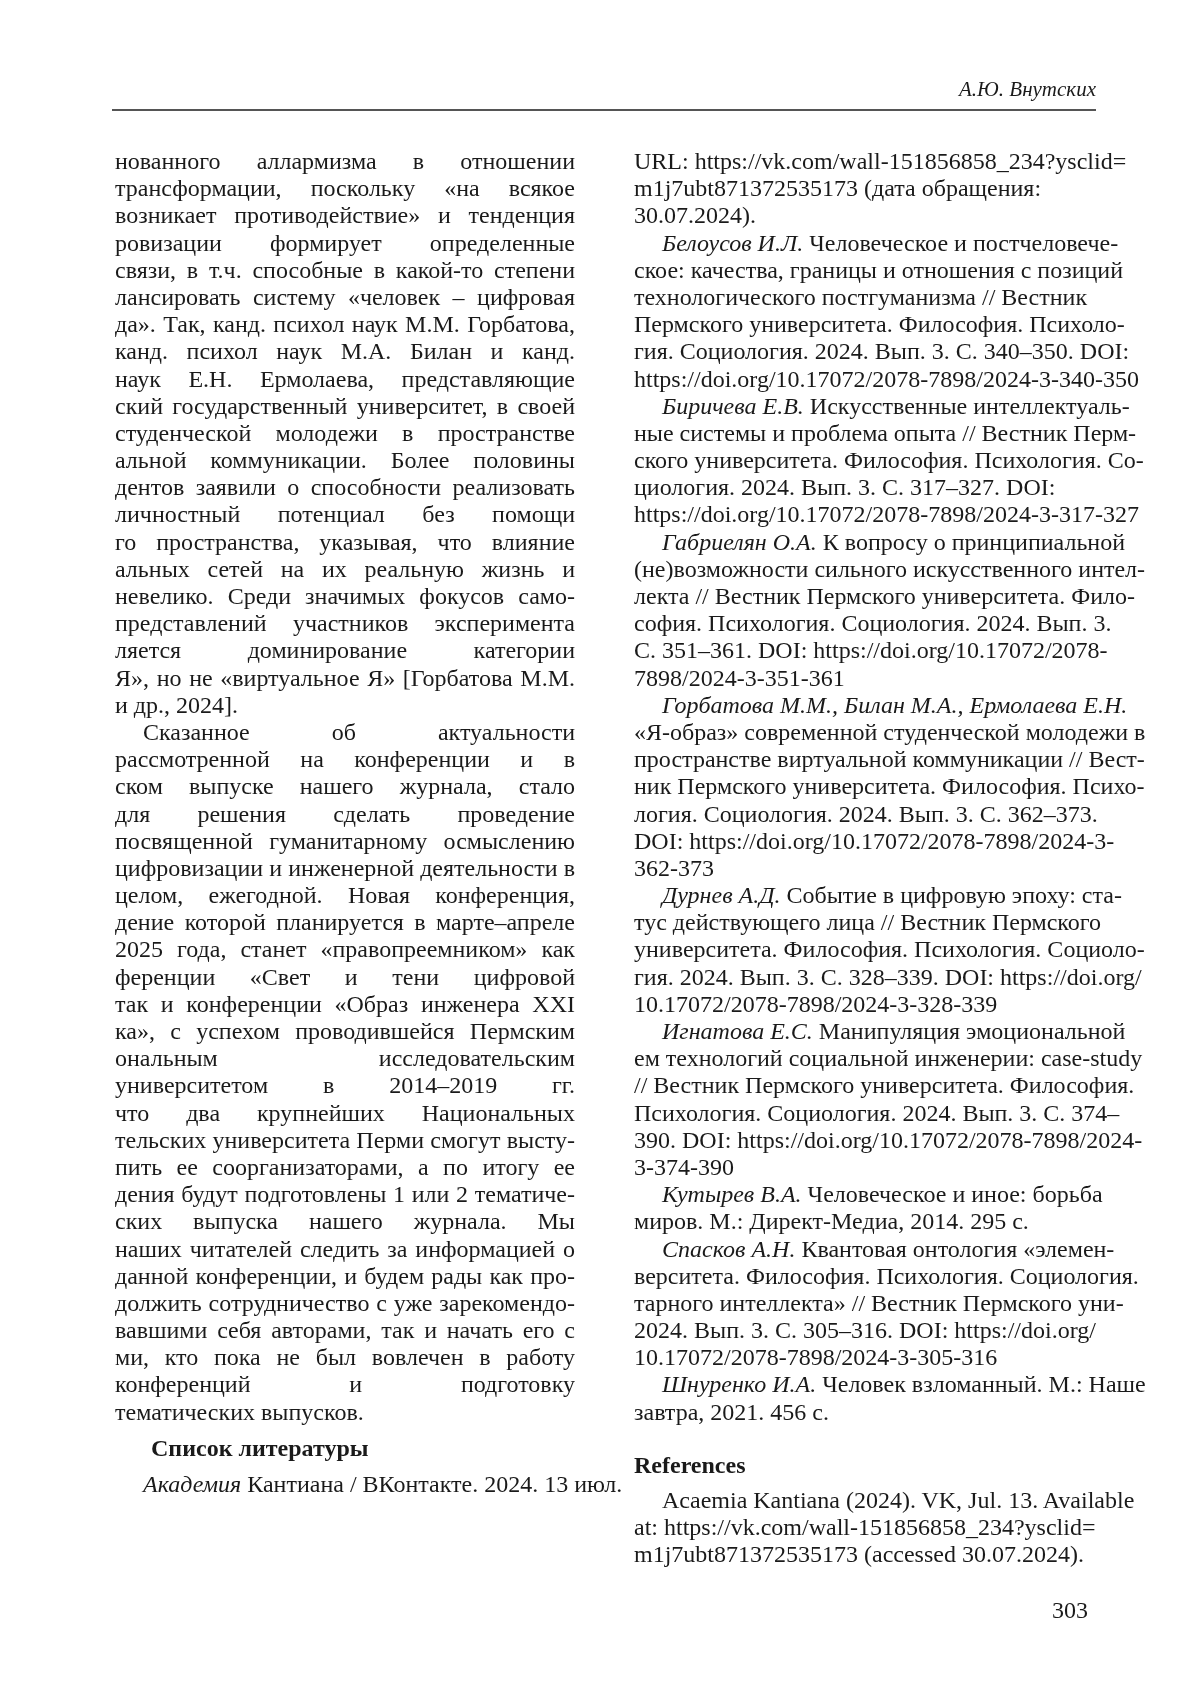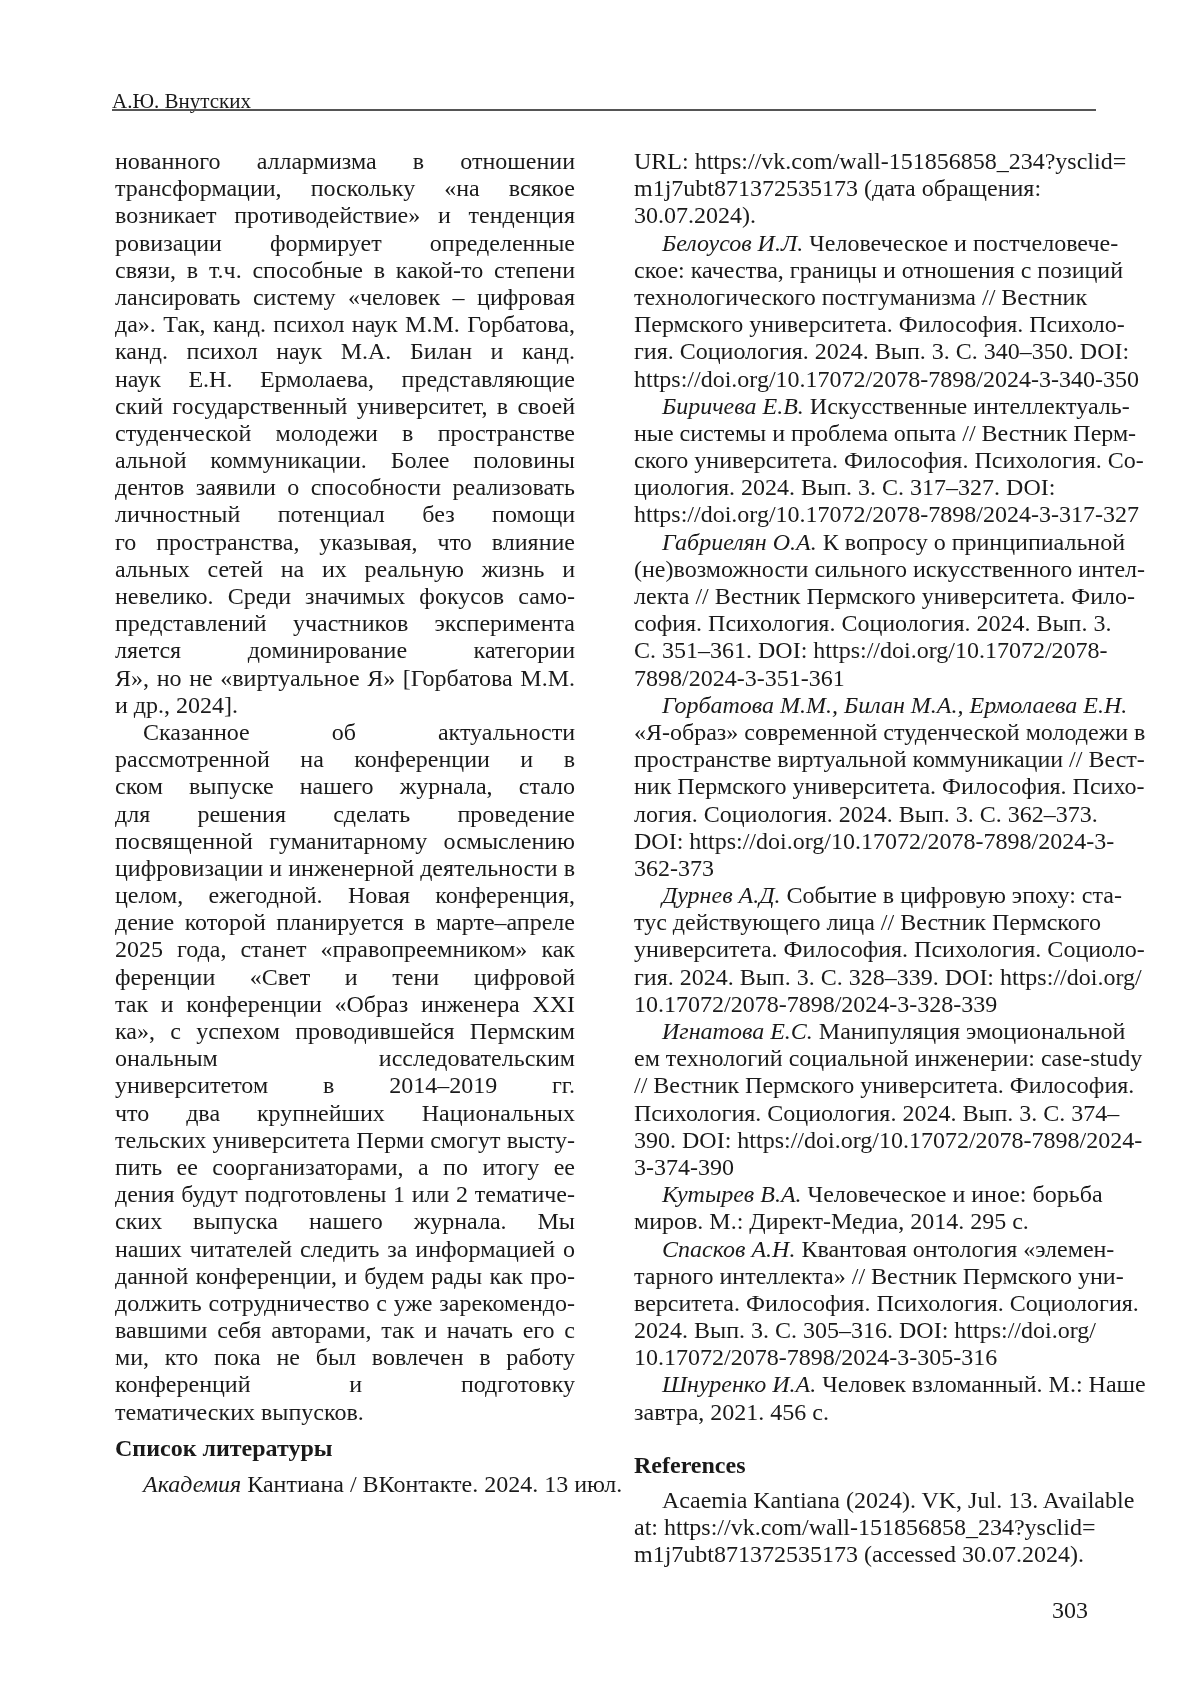--- a/index.html
+++ b/index.html
@@ -1,29 +1,29 @@
 <!DOCTYPE html>
 <html><head>
 <meta charset="utf-8">
 <style>
   html, body { margin: 0; padding: 0; background: #ffffff; }
   body { width: 1200px; height: 1697px; position: relative; overflow: hidden;
          font-family: "Liberation Serif", "DejaVu Serif", serif; color: #1a1a1a; }
-  .running-head { position: absolute; left: 112px; top: 88px; width: 984px; text-align: left;
-         font-size: 21px; line-height: 26px; }
+  .running-head { position: absolute; left: 112px; top: 76px; width: 984px; text-align: right;
+         font-style: italic; font-size: 21px; line-height: 26px; }
   .head-rule { position: absolute; left: 112px; top: 109px; width: 984px; height: 2px; background: #555; }
   .col { position: absolute; top: 148px; font-size: 24px; line-height: 27.2px; }
   .col-left { left: 115px; width: 460px; }
   .col-right { left: 634px; width: 455px; }
   .line { display: block; white-space: nowrap; height: 27.2px; }
   .j { text-align: justify; text-align-last: justify; white-space: normal; overflow: hidden; }
   .ind { padding-left: 28px; }
   i { }
   .bold { font-weight: bold; }
-  .heading-left { margin-top: 9px; margin-bottom: 9px; }
+  .heading-left { margin-top: 9px; margin-bottom: 9px; margin-left: 36px; }
   .heading-right { margin-top: 26px; margin-bottom: 8px; }
   .page-num { position: absolute; left: 1052px; top: 1597px; font-size: 24px; }
 </style>
 </head>
 <body>
 
 <div class="running-head">А.Ю. Внутских</div>
 <div class="head-rule"></div>
 
 <div class="col col-left" id="left-col">
@@ -135,22 +135,22 @@
         <span class="line">Психология. Социология. 2024. Вып. 3. С. 374–</span>
         <span class="line">390. DOI: https://doi.org/10.17072/2078-7898/2024-</span>
         <span class="line">3-374-390</span>
       </div>
       <div>
         <span class="line ind"><i>Кутырев В.А.</i><span> Человеческое и иное: борьба</span></span>
         <span class="line">миров. М.: Директ-Медиа, 2014. 295 с.</span>
       </div>
       <div>
         <span class="line ind"><i>Спасков А.Н.</i><span> Квантовая онтология «элемен-</span></span>
+        <span class="line">верситета. Философия. Психология. Социология.</span>
         <span class="line">тарного интеллекта» // Вестник Пермского уни-</span>
-        <span class="line">верситета. Философия. Психология. Социология.</span>
         <span class="line">2024. Вып. 3. С. 305–316. DOI: https://doi.org/</span>
         <span class="line">10.17072/2078-7898/2024-3-305-316</span>
       </div>
       <div>
         <span class="line ind"><i>Шнуренко И.А.</i><span> Человек взломанный. М.: Наше</span></span>
         <span class="line">завтра, 2021. 456 с.</span>
       </div>
     </div>
   <div class="line bold heading-right">References</div>
   <div id="eng">

